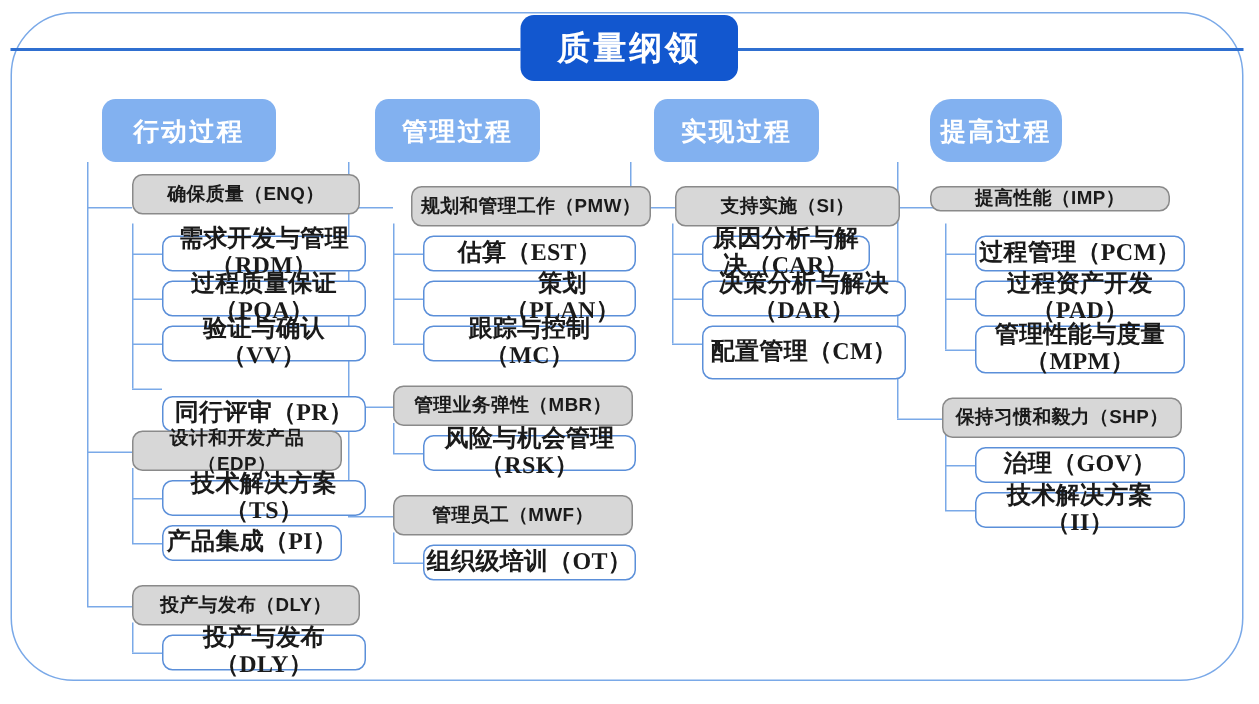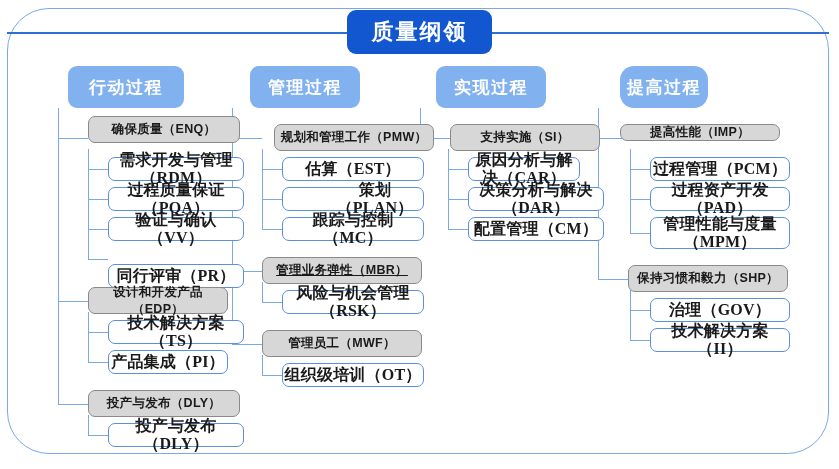--- a/index.html
+++ b/index.html
@@ -134,41 +134,41 @@
         <div class="col-head" style="left: 250px; top: 0px; width: 110px;">管理过程</div>
         <div class="l2" style="left: 262px; top: 58px; width: 160px; height: 27px; margin-left: 12px;">规划和管理工作（PMW）</div>
         <div class="stub" style="left: 232px; top: 71.5px; width: 30px;"></div>
         <div class="l3" style="left: 282px; top: 91px; width: 142px; height: 24px;">估算（EST）</div>
         <div class="stub2" style="left: 262px; top: 103px; width: 20px;"></div>
         <div class="l3" style="left: 282px; top: 121px; width: 142px; height: 24px; padding-left: 44px;">策划（PLAN）</div>
         <div class="stub2" style="left: 262px; top: 133px; width: 20px;"></div>
         <div class="l3" style="left: 282px; top: 151px; width: 142px; height: 24px;">跟踪与控制（MC）</div>
         <div class="stub2" style="left: 262px; top: 163px; width: 20px;"></div>
         <div class="spine2" style="left: 262px; top: 83px; height: 80px;"></div>
-        <div class="l2" style="left: 262px; top: 191px; width: 160px; height: 27px; text-decoration: underline;">管理业务弹性（MBR）</div>
+        <div class="l2" style="left: 262px; top: 191px; width: 160px; height: 27px;">管理业务弹性（MBR）</div>
         <div class="stub" style="left: 232px; top: 204.5px; width: 30px;"></div>
         <div class="l3" style="left: 282px; top: 224px; width: 142px; height: 24px;">风险与机会管理（RSK）</div>
         <div class="stub2" style="left: 262px; top: 236px; width: 20px;"></div>
         <div class="spine2" style="left: 262px; top: 216px; height: 20px;"></div>
         <div class="l2" style="left: 262px; top: 264px; width: 160px; height: 27px;">管理员工（MWF）</div>
         <div class="stub" style="left: 232px; top: 277.5px; width: 30px;"></div>
         <div class="l3" style="left: 282px; top: 297px; width: 142px; height: 24px;">组织级培训（OT）</div>
         <div class="stub2" style="left: 262px; top: 309px; width: 20px;"></div>
         <div class="spine2" style="left: 262px; top: 289px; height: 20px;"></div>
         <div class="spine" style="left: 232px; top: 42px; height: 235.5px;"></div>
       </div>
       <div class="column" style="left: 0px;">
         <div class="col-head" style="left: 436px; top: 0px; width: 110px;">实现过程</div>
         <div class="l2" style="left: 450px; top: 58px; width: 150px; height: 27px;">支持实施（SI）</div>
         <div class="stub" style="left: 420px; top: 71.5px; width: 30px;"></div>
         <div class="l3" style="left: 468px; top: 91px; width: 112px; height: 24px;">原因分析与解决（CAR）</div>
         <div class="stub2" style="left: 448px; top: 103px; width: 20px;"></div>
         <div class="l3" style="left: 468px; top: 121px; width: 136px; height: 24px;">决策分析与解决（DAR）</div>
         <div class="stub2" style="left: 448px; top: 133px; width: 20px;"></div>
-        <div class="l3" style="left: 468px; top: 151px; width: 136px; height: 24px;">配置管理（CM）</div>
+        <div class="l3" style="left: 468px; top: 151px; width: 136px; height: 36px;">配置管理（CM）</div>
         <div class="stub2" style="left: 448px; top: 163px; width: 20px;"></div>
         <div class="spine2" style="left: 448px; top: 83px; height: 80px;"></div>
         <div class="spine" style="left: 420px; top: 42px; height: 29.5px;"></div>
       </div>
       <div class="column" style="left: 0px;">
         <div class="col-head" style="left: 620px; top: 0px; width: 88px; border-radius: 14px;">提高过程</div>
         <div class="l2" style="left: 620px; top: 58px; width: 160px; height: 17px;">提高性能（IMP）</div>
         <div class="stub" style="left: 598px; top: 71.5px; width: 30px;"></div>
         <div class="l3" style="left: 650px; top: 91px; width: 140px; height: 24px;">过程管理（PCM）</div>
         <div class="stub2" style="left: 630px; top: 103px; width: 20px;"></div>

